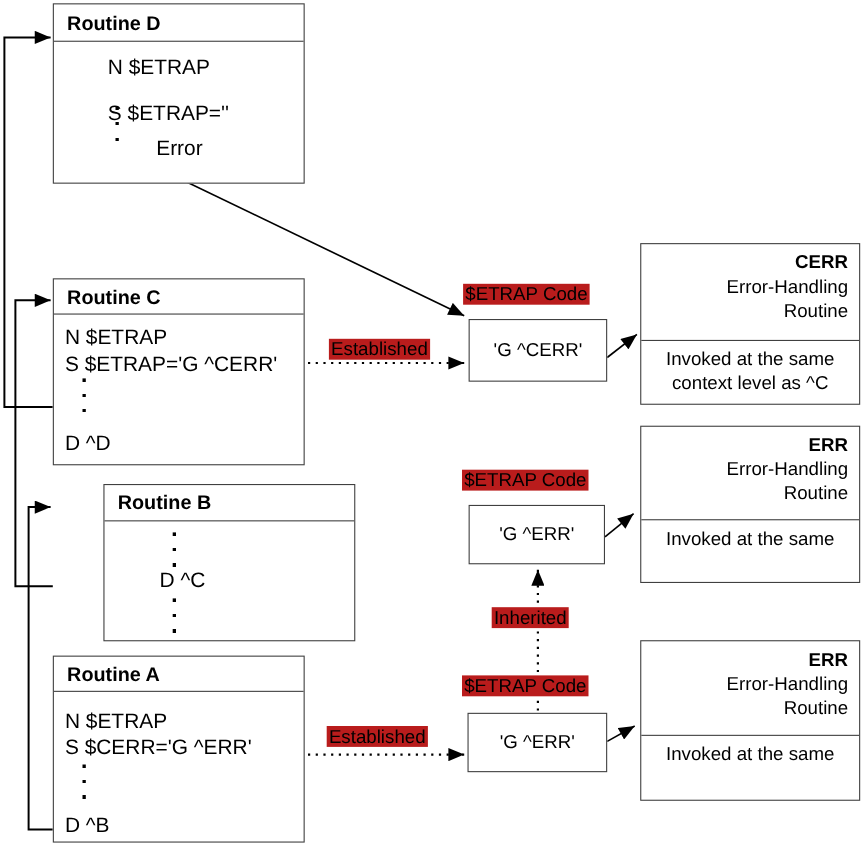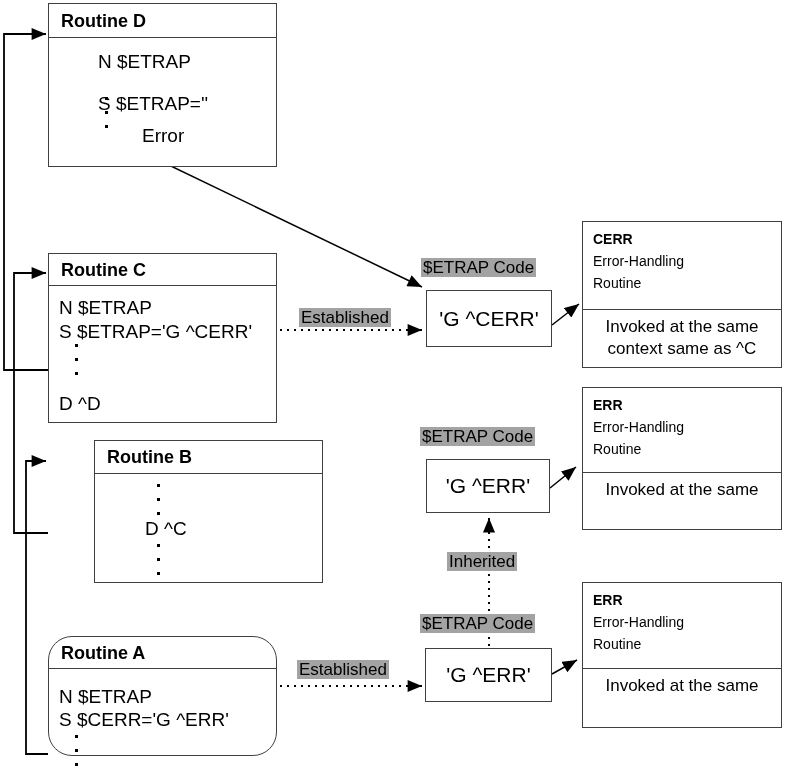--- a/index.html
+++ b/index.html
@@ -28,31 +28,31 @@
     padding-left:12px;
     box-sizing:border-box;
   }
   .abs{position:absolute;font-size:19px;line-height:19px;white-space:nowrap;}
   .vdots{
     position:absolute;width:3px;
     background:repeating-linear-gradient(to bottom,#000 0 3px,transparent 3px 14px);
   }
   .code-box{
     display:flex;align-items:center;justify-content:center;
-    font-size:21px;
+    font-size:17px;
   }
   .flabel{
     position:absolute;font-size:17px;line-height:19px;white-space:nowrap;
-    background:#a3a3a3;z-index:2;padding:0 2px;
+    background:#b91c1c;z-index:2;padding:0 2px;
   }
   .handler-top{
     box-sizing:border-box;
     border-bottom:1px solid #404040;
     padding:6px 10px 0 10px;
-    font-size:14px;line-height:22px;
+    font-size:17px;line-height:22px;text-align:right;
   }
   .handler-top .hname{font-weight:bold;}
   .handler-bot{
     padding:6px 10px 0 10px;
     font-size:17px;line-height:22px;text-align:center;
   }
 </style>
 </head>
 <body>
 
@@ -96,21 +96,21 @@
     <div class="abs" style="left:10px;top:140px;">D ^D</div>
   </div>
 
   <div class="box" style="left:48px;top:440px;width:229px;height:143px;margin-left:46px;">
     <div class="routine-header" style="height:33px;line-height:33px;">Routine B</div>
     <div class="vdots" style="left:62px;top:43px;height:32px;"></div>
     <div class="abs" style="left:50px;top:78px;">D ^C</div>
     <div class="vdots" style="left:62px;top:103px;height:32px;"></div>
   </div>
 
-  <div class="box" style="left:48px;top:636px;width:229px;height:120px;border-radius:24px;">
+  <div class="box" style="left:48px;top:596px;width:229px;height:170px;">
     <div class="routine-header">Routine A</div>
     <div class="abs" style="left:10px;top:50px;">N $ETRAP</div>
     <div class="abs" style="left:10px;top:73px;">S $CERR='G ^ERR'</div>
     <div class="vdots" style="left:26px;top:98px;height:32px;"></div>
     <div class="abs" style="left:10px;top:144px;">D ^B</div>
   </div>
 
   <div class="flabel" style="left:421px;top:258px;">$ETRAP Code</div>
   <div class="flabel" style="left:420px;top:427px;">$ETRAP Code</div>
   <div class="flabel" style="left:420px;top:614px;">$ETRAP Code</div>
@@ -124,21 +124,21 @@
   <div class="flabel" style="left:447px;top:552px;">Inherited</div>
 
   <div class="box" style="left:582px;top:221px;width:200px;height:147px;">
     <div class="handler-top" style="height:88px;">
       <div class="hname">CERR</div>
       <div>Error-Handling</div>
       <div>Routine</div>
     </div>
     <div class="handler-bot">
       <div>Invoked at the same</div>
-      <div>context same as ^C</div>
+      <div>context level as ^C</div>
     </div>
   </div>
 
   <div class="box" style="left:582px;top:387px;width:200px;height:143px;">
     <div class="handler-top" style="height:85px;">
       <div class="hname">ERR</div>
       <div>Error-Handling</div>
       <div>Routine</div>
     </div>
     <div class="handler-bot">

